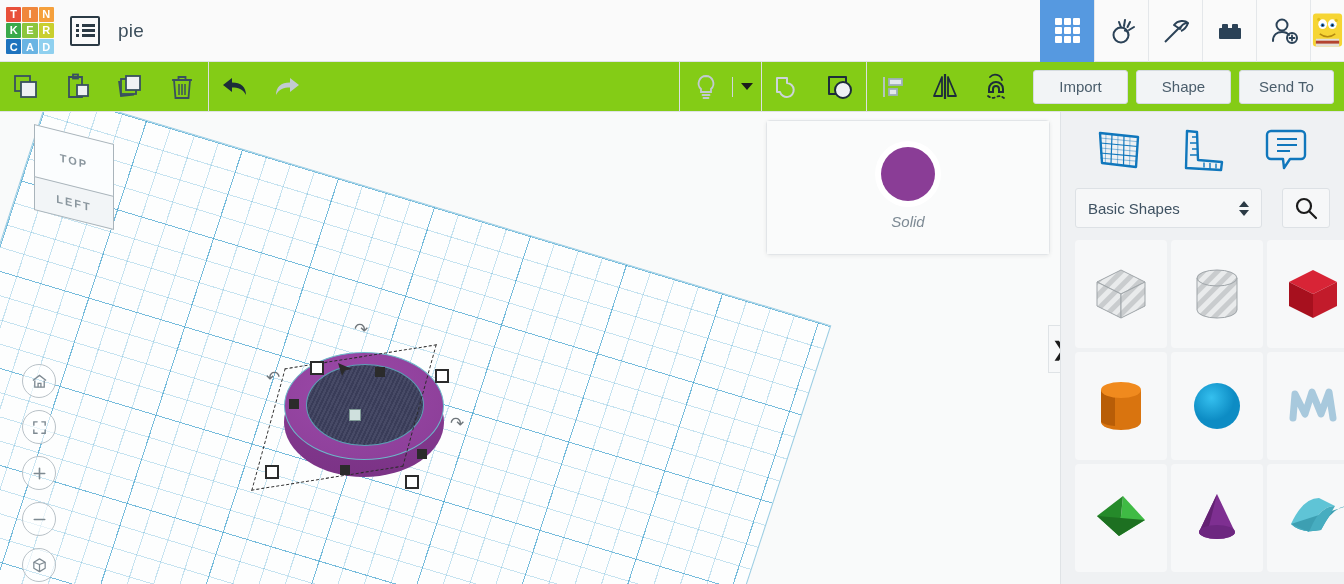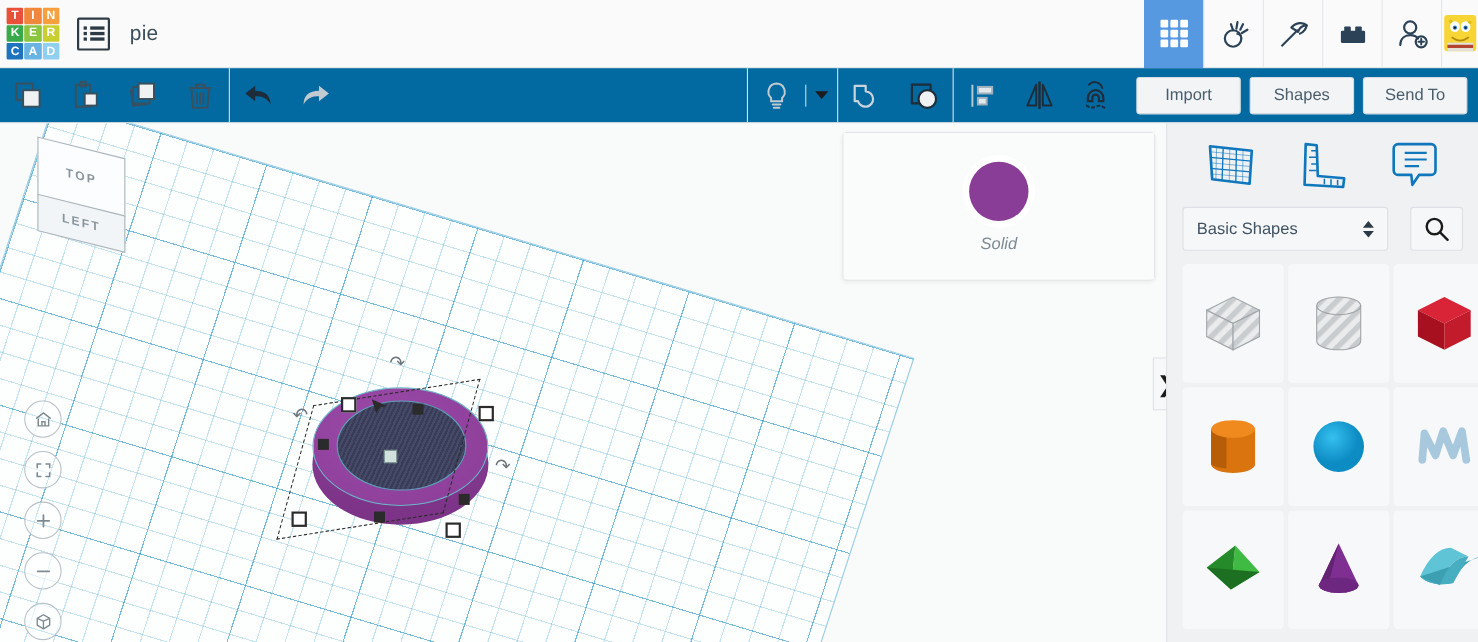--- a/index.html
+++ b/index.html
@@ -52,21 +52,21 @@
   .avatar-cell {
     width: 34px; height: 62px; display: flex; align-items: center; justify-content: center;
     border-left: 1px solid #e4e7ea; overflow: hidden;
   }
   .grid9 { display: grid; grid-template-columns: repeat(3,7px); grid-template-rows: repeat(3,7px); gap: 2px; }
   .grid9 i { background: #fff; display: block; border-radius: 1px; }
 
   
   .toolbar2 {
     position: absolute; top: 62px; left: 0; width: 1344px; height: 50px;
-    background: #0369a1; border-bottom: 1px solid #dfe3e6;
+    background: #84cc16; border-bottom: 1px solid #dfe3e6;
     display: flex; align-items: center;
   }
   .tb-group { display: flex; align-items: center; height: 50px; }
   .tb-btn {
     width: 52px; height: 50px;
     display: flex; align-items: center; justify-content: center;
     color: #2b3a45;
   }
   .tb-btn.dim { color: #c2cad1; }
   .tb-sep { width: 1px; height: 50px; background: #dcdfe2; }
@@ -401,21 +401,21 @@
         <svg width="32" height="30" viewBox="0 0 32 30" fill="none" stroke="#1d2d3a" stroke-width="2">
           <path d="M8 17 a7 7 0 0 1 14 0 v3 h-4 v-3 a3 3 0 0 0 -6 0 v3 h-4 z"></path>
           <path d="M9 5 a7 7 0 0 1 12 3" stroke-width="1.8" stroke-linecap="round"></path>
           <path d="M7 24 q4 3 8 1 q4 -2 8 1" stroke-width="1.8" stroke-dasharray="2 3" stroke-linecap="round"></path>
         </svg>
       </div>
     </div>
 
     <div class="actions">
       <div class="act-btn">Import</div>
-      <div class="act-btn">Shapes</div>
+      <div class="act-btn">Shape</div>
       <div class="act-btn">Send To</div>
     </div>
   </div>
 
   <div class="viewport">
     <div class="workplane">
       
     </div>
 
     <div class="viewcube">

